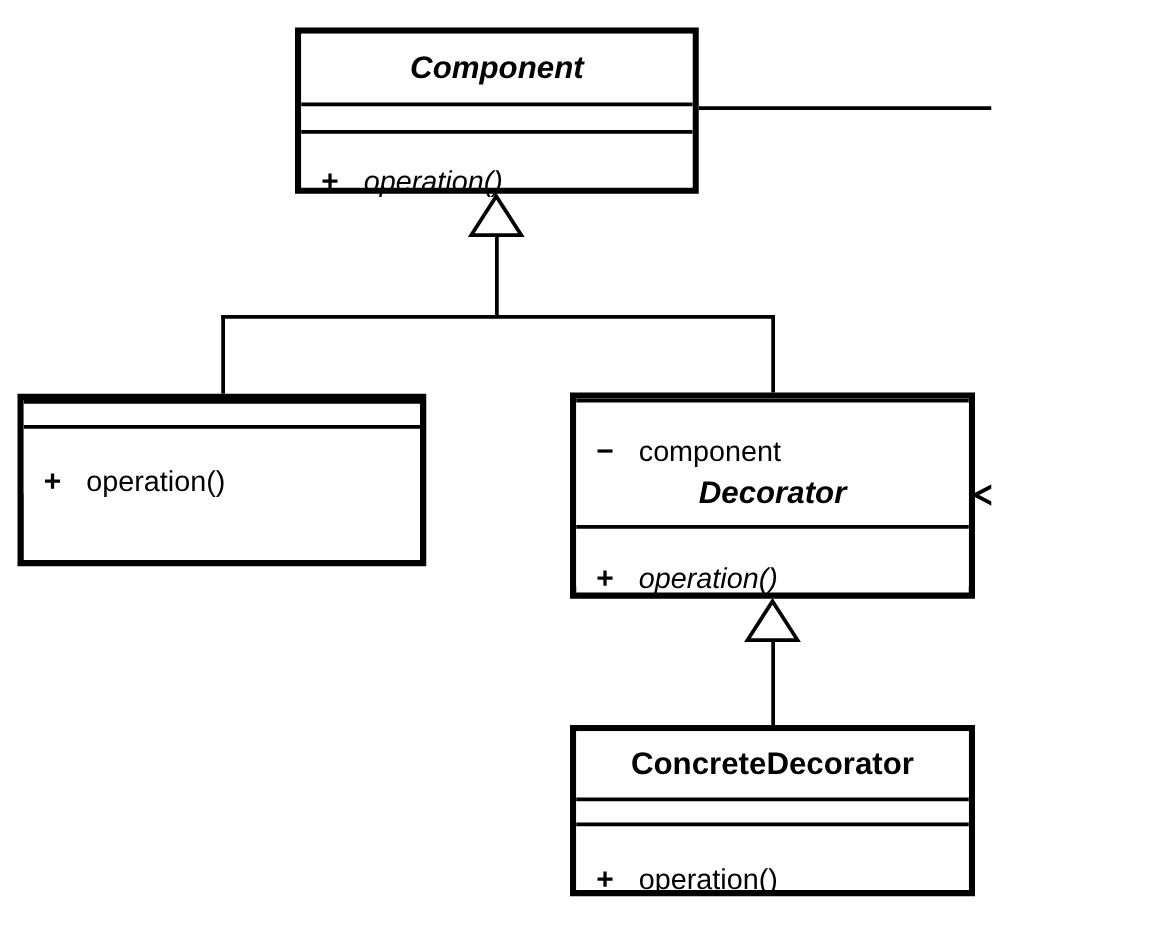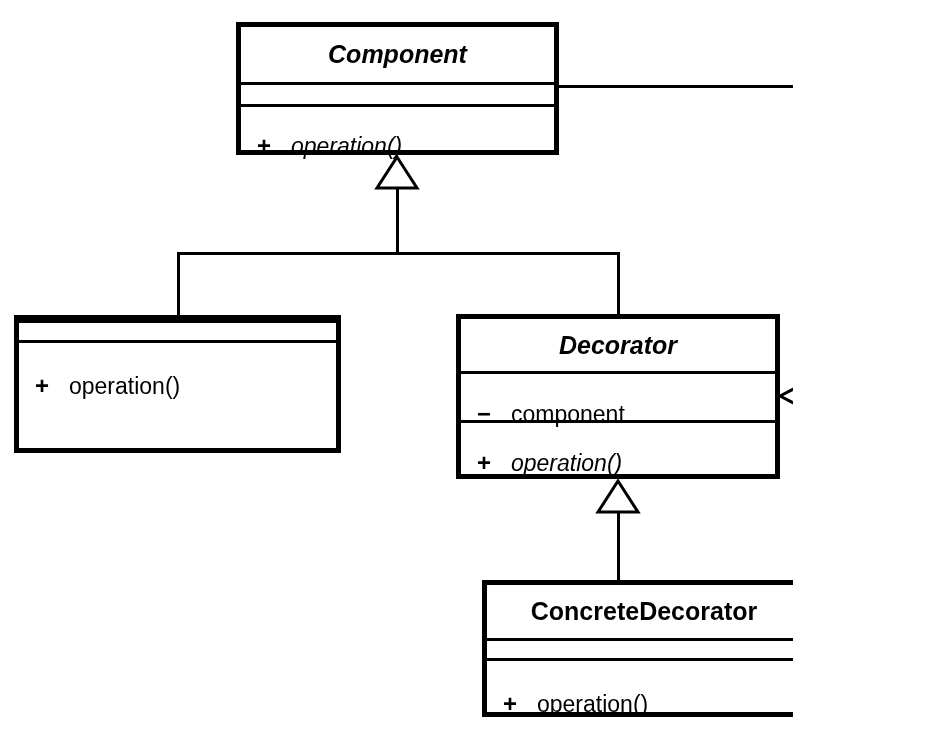--- a/index.html
+++ b/index.html
@@ -147,34 +147,34 @@
   <div class="uml-class" style="left:14px; top:315px; width:327px; height:138px;">
     <div class="uml-compartment compartment-empty divider-top" style="height:20px;"></div>
     <div class="uml-compartment divider-top" style="height:55px;">
       <div class="member-row">
         <span class="member-visibility">+</span><span class="member-label">operation()</span>
       </div>
     </div>
   </div>
 
   <div class="uml-class" style="left:456px; top:314px; width:324px; height:165px;">
-    <div class="uml-compartment compartment-name abstract" style="height:52px;">Decorator</div>
     <div class="uml-compartment divider-top" style="height:49px;">
       <div class="member-row">
         <span class="member-visibility">−</span><span class="member-label">component</span>
       </div>
     </div>
+    <div class="uml-compartment compartment-name abstract" style="height:52px;">Decorator</div>
     <div class="uml-compartment divider-top" style="height:49px;">
       <div class="member-row">
         <span class="member-visibility">+</span><span class="member-label abstract">operation()</span>
       </div>
     </div>
   </div>
 
-  <div class="uml-class" style="left:482px; top:580px; width:324px; height:137px;">
+  <div class="uml-class" style="left:456px; top:580px; width:324px; height:137px;">
     <div class="uml-compartment compartment-name" style="height:53px;">ConcreteDecorator</div>
     <div class="uml-compartment compartment-empty divider-top" style="height:20px;"></div>
     <div class="uml-compartment divider-top" style="height:54px;">
       <div class="member-row">
         <span class="member-visibility">+</span><span class="member-label">operation()</span>
       </div>
     </div>
   </div>
 
 </div>

